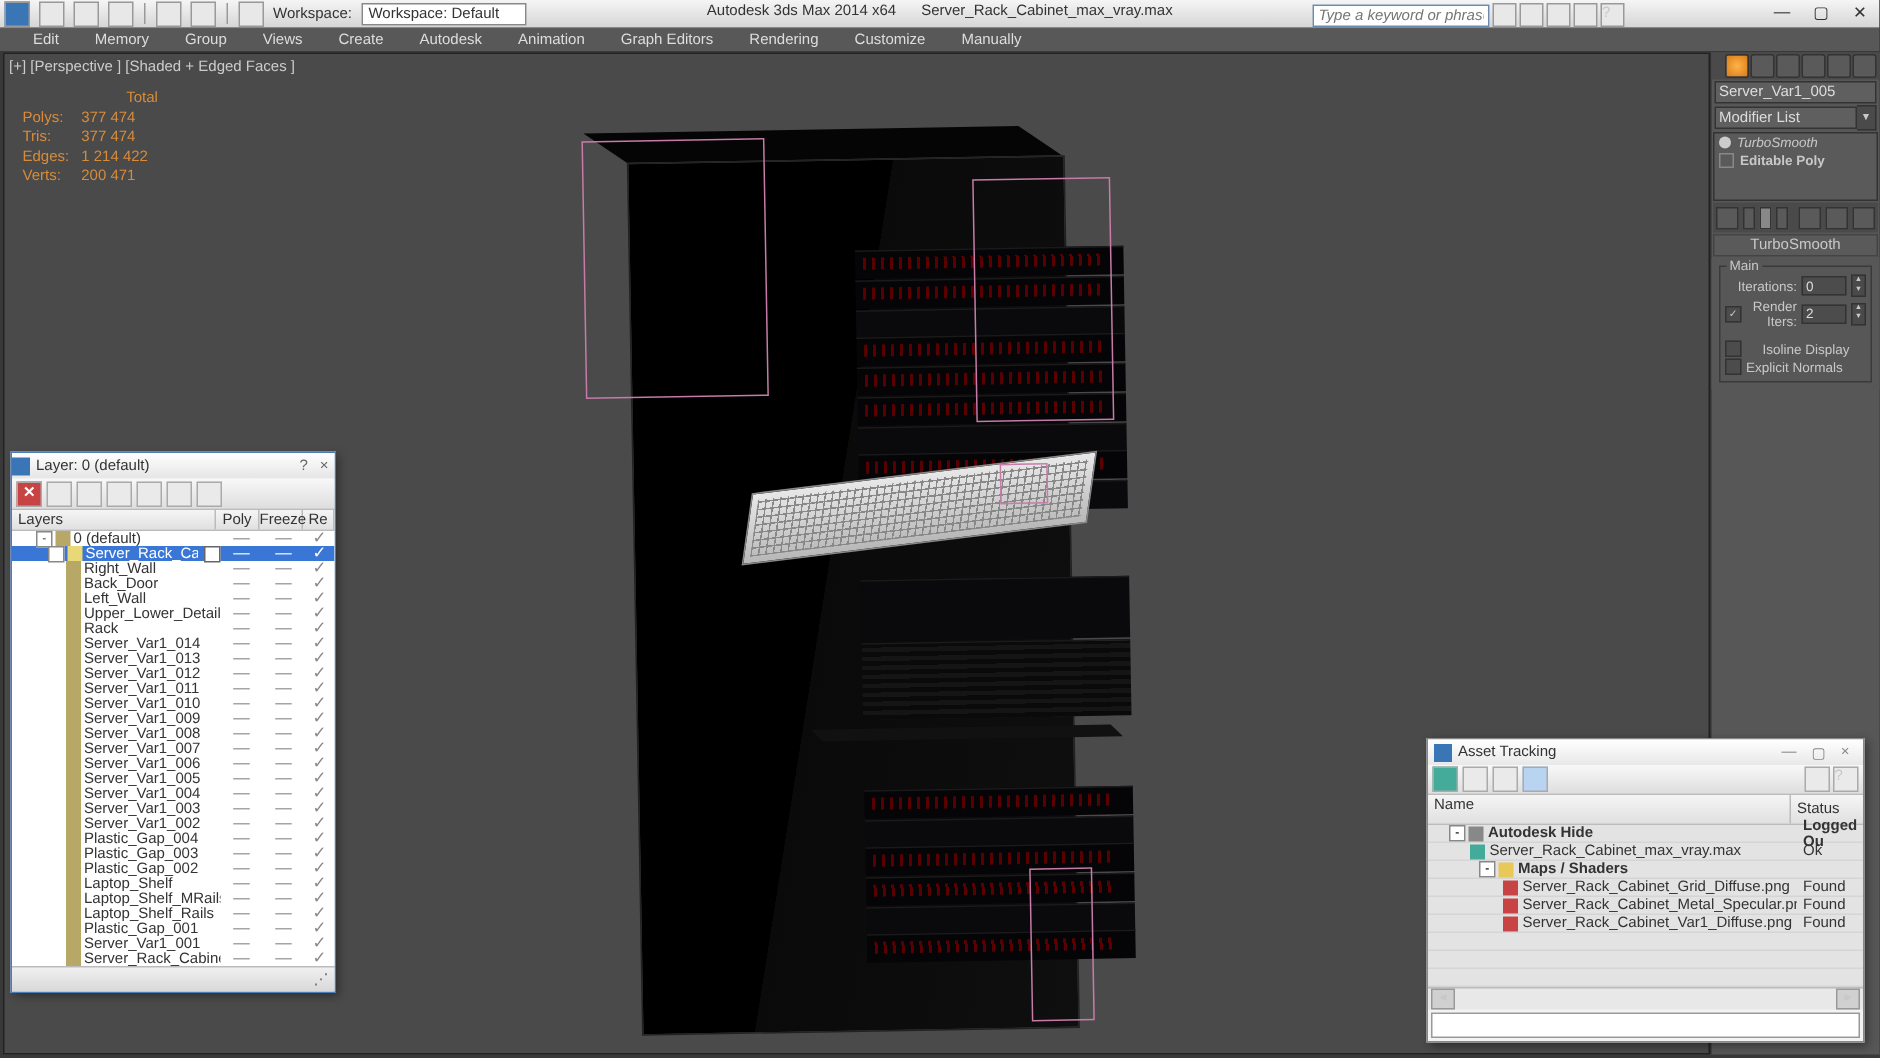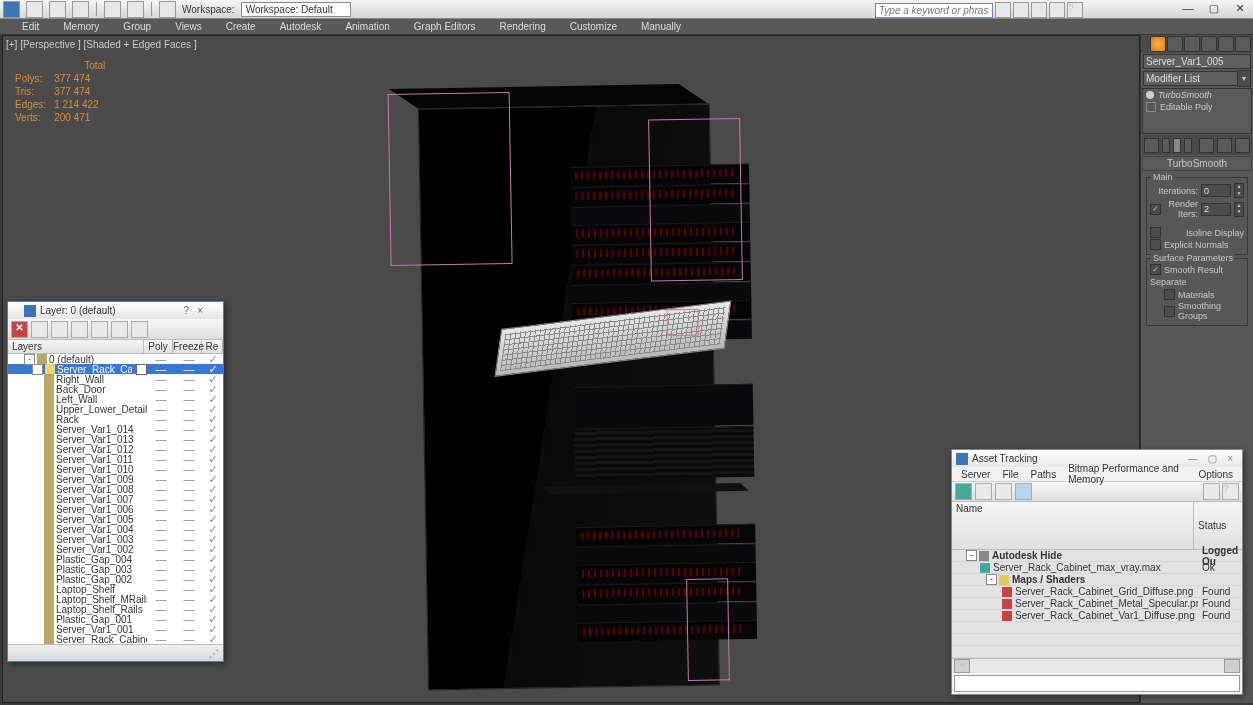--- a/index.html
+++ b/index.html
@@ -33,40 +33,40 @@
 .bb{position:absolute;border:1px solid #c77ba8}
 .right-panel{position:absolute;right:0;top:35px;width:112px;bottom:2px;background:#575757;border-left:1px solid #333}
 .rp-icons{height:18px;background:#4a4a4a;display:flex;justify-content:flex-end;align-items:center;gap:1px;padding:0 2px}
 .rp-ic{width:14px;height:14px;background:#5a5a5a;border:1px solid #333;border-radius:2px}
 .rp-ic.orange{background:radial-gradient(circle,#ffb347,#d87a1a)}
 .rp-input{background:#5f5f5f;color:#ddd;border:1px solid #333;width:100%;padding:1px 2px;font-size:10px;box-sizing:border-box;margin:1px 0}
 .rp-dd{display:flex}
 .rp-dd .arrow{width:12px;background:#4a4a4a;border:1px solid #333;border-left:none;display:flex;align-items:center;justify-content:center;font-size:7px}
 .mod-stack{background:#5a5a5a;border:1px solid #333;margin:1px;padding:0}
 .mod-row{display:flex;align-items:center;padding:1px 3px;font-size:9px;font-style:italic;gap:4px}
-.mod-row.bold{font-weight:normal;font-style:normal}
+.mod-row.bold{font-weight:bold;font-style:normal}
 .mod-bulb{width:8px;height:8px;border-radius:50%;background:#ccc}
 .stack-tb{height:16px;background:#4a4a4a;display:flex;align-items:center;margin:1px;padding:2px;gap:3px}
 .sbtn{width:13px;height:13px;background:#5a5a5a;border:1px solid #333}
 .sbtn.v{width:6px}
 .rollout-hdr{background:#5a5a5a;text-align:center;padding:1px 0;font-size:10px;border:1px solid #444;margin:1px}
 .rollout-body{background:#575757;padding:2px 5px;font-size:9px}
 .rb-group{border:1px solid #3a3a3a;padding:4px 3px 3px;margin:3px 0;position:relative}
 .rb-group-title{position:absolute;top:-6px;left:4px;background:#575757;padding:0 2px;font-size:9px}
 .rb-row{display:flex;align-items:center;margin:1px 0;gap:3px}
 .rb-row label{flex:1;text-align:right;font-size:9px}
 .spinner{background:#4c4c4c;border:1px solid #333;width:24px;height:11px;color:#ddd;padding:0 2px;font-size:9px}
 .spin-arrows{width:8px;height:13px;background:#4a4a4a;border:1px solid #333;display:flex;flex-direction:column}
 .spin-arrows span{flex:1;font-size:5px;text-align:center;line-height:5px}
 .cb{width:9px;height:9px;border:1px solid #333;background:#4c4c4c;display:inline-flex;align-items:center;justify-content:center;font-size:7px}
 .rad{width:9px;height:9px;border:1px solid #333;border-radius:50%;background:#4c4c4c;display:inline-flex;align-items:center;justify-content:center}
 .rad.on::after{content:"";width:5px;height:5px;background:#ccc;border-radius:50%}
 .upd-btn{background:#6a6a6a;border:1px solid #333;padding:1px 8px;font-size:9px;margin:2px auto;display:block}
 .layer-panel{position:absolute;left:7px;top:301px;width:215px;background:#f3f3f3;border:1px solid #4a7db5;box-shadow:2px 2px 6px rgba(0,0,0,.4)}
-.lp-title{height:17px;background:linear-gradient(#fff,#e5e5e5);display:flex;align-items:center;padding:0 16px;color:#333;font-size:10px}
+.lp-title{height:17px;background:linear-gradient(#fff,#e5e5e5);display:flex;align-items:center;padding:0 0;color:#333;font-size:10px}
 .lp-title .ic{width:12px;height:12px;background:#3a76b5;margin-right:4px}
 .lp-title .sp{flex:1}
 .lp-title .x{padding:0 4px;color:#666}
 .lp-tb{height:20px;background:linear-gradient(#f8f8f8,#dedede);display:flex;align-items:center;gap:3px;padding:0 3px;border-bottom:1px solid #bbb}
 .lp-tb-btn{width:15px;height:15px;background:#eaeaea;border:1px solid #aaa}
 .lp-hdr{display:flex;background:linear-gradient(#f5f5f5,#e0e0e0);border-bottom:1px solid #bbb;font-size:10px;color:#333}
 .lp-hdr .c1{flex:1;padding:1px 4px;border-right:1px solid #bbb}
 .lp-hdr .c{width:28px;text-align:center;padding:1px 0;border-right:1px solid #bbb}
 .lp-body{max-height:320px;overflow:hidden;background:#fff}
 .lp-row{display:flex;align-items:center;font-size:10px;color:#333;height:10px;padding:0}
@@ -82,21 +82,21 @@
 .lp-foot{height:16px;background:linear-gradient(#f0f0f0,#d8d8d8);border-top:1px solid #bbb;display:flex;justify-content:flex-end;padding:0 4px;align-items:center;color:#666}
 .asset-panel{position:absolute;right:10px;bottom:10px;width:290px;background:#f3f3f3;border:1px solid #888;box-shadow:2px 2px 6px rgba(0,0,0,.4)}
 .ap-title{height:17px;background:linear-gradient(#fff,#e8e8e8);display:flex;align-items:center;padding:0 4px;color:#333;font-size:10px}
 .ap-title .ic{width:12px;height:12px;background:#3a76b5;margin-right:4px}
 .ap-menu{height:14px;background:#f2f2f2;display:flex;align-items:center;padding:0 3px;font-size:10px;color:#333;border-bottom:1px solid #ccc}
 .ap-menu span{padding:0 6px}
 .ap-tb{height:19px;background:linear-gradient(#f8f8f8,#dedede);display:flex;align-items:center;padding:0 3px;gap:3px;border-bottom:1px solid #bbb}
 .ap-tb .r{margin-left:auto;display:flex;gap:2px}
 .ap-hdr{display:flex;background:linear-gradient(#f5f5f5,#e0e0e0);font-size:10px;color:#333;border-bottom:1px solid #bbb}
 .ap-hdr .c1{flex:1;padding:1px 4px;border-right:1px solid #bbb}
-.ap-hdr .c2{width:40px;padding:18px 4px}
+.ap-hdr .c2{width:40px;padding:4px 4px}
 .ap-body{background:#e3e3e3}
 .ap-row{display:flex;align-items:center;font-size:10px;color:#333;height:11px;border-bottom:1px solid #d5d5d5}
 .ap-row .ind{display:inline-block}
 .ap-row .exp{width:9px;height:9px;border:1px solid #888;text-align:center;line-height:7px;font-size:8px;margin-right:2px;background:#fff}
 .ap-row .ico{width:10px;height:10px;margin-right:3px}
 .ap-row .ico.vault{background:#888}
 .ap-row .ico.max{background:#4a9}
 .ap-row .ico.fold{background:#e8c858}
 .ap-row .ico.img{background:#c84444}
 .ap-row .nm{flex:1;white-space:nowrap;overflow:hidden}
@@ -116,20 +116,21 @@
  <div class="tb-btn"></div>
  <div class="tb-btn"></div>
  <div class="tb-btn"></div>
  <div class="tb-sep"></div>
  <div class="tb-btn"></div>
  <div class="tb-btn"></div>
  <div class="tb-sep"></div>
  <div class="tb-btn"></div>
  <span class="workspace-lbl">Workspace:</span>
  <div class="workspace-dd">Workspace: Default</div>
+ <div class="app-title"><span>Autodesk 3ds Max 2014 x64</span>&nbsp;&nbsp;&nbsp;&nbsp;&nbsp;&nbsp;<span>Server_Rack_Cabinet_max_vray.max</span></div>
  <div class="search-area">
   <input class="search-input" placeholder="Type a keyword or phrase" style="">
   <div class="search-ic"></div>
   <div class="search-ic"></div>
   <div class="search-ic"></div>
   <div class="search-ic"></div>
   <div class="search-ic">?</div>
  </div>
  <div class="win-btns">
   <div class="win-btn">—</div>
@@ -264,41 +265,25 @@
           <label>Render Iters:</label>
           <input class="spinner" value="2" style="">
           <div class="spin-arrows">
             <span>▲</span>
             <span>▼</span>
           </div>
         </div>
    <div style="height:6px"></div>
    <div class="rb-row">
           <span class="cb"></span>
-          <span style="flex:1;text-align:right">Isoline Display</span>
+          <span style="flex:1;text-align:center">Isoline Display</span>
         </div>
    <div class="rb-row">
           <span class="cb"></span>
           <span style="flex:1;text-align:left">Explicit Normals</span>
-        </div>
-  </div>
-  <div class="rb-group">
-        <div class="rb-group-title">Surface Parameters</div>
-   <div class="rb-row">
-          <span class="cb">✓</span>
-          <span style="flex:1;text-align:left">Smooth Result</span>
-        </div>
-   <div style="font-size:9px;margin:2px 0">Separate</div>
-   <div class="rb-row" style="padding-left:14px">
-          <span class="cb"></span>
-          <span style="flex:1;text-align:left">Materials</span>
-        </div>
-   <div class="rb-row" style="padding-left:14px">
-          <span class="cb"></span>
-          <span style="flex:1;text-align:left">Smoothing Groups</span>
         </div>
   </div>
  </div>
 </div>
 
 <div class="layer-panel">
  <div class="lp-title">
   <div class="ic"></div>
   <span>Layer: 0 (default)</span>
       <span class="sp"></span>
@@ -562,27 +547,20 @@
 
 <div class="asset-panel">
  <div class="ap-title">
   <div class="ic"></div>
   <span>Asset Tracking</span>
   <span style="flex:1"></span>
   <span style="padding:0 5px;color:#888">—</span>
   <span style="padding:0 5px;color:#888">▢</span>
   <span style="padding:0 5px;color:#888">×</span>
  </div>
- <div class="ap-menu" id="ap-menu">
-      <span>Server</span>
-      <span>File</span>
-      <span>Paths</span>
-      <span>Bitmap Performance and Memory</span>
-      <span>Options</span>
-    </div>
  <div class="ap-tb">
   <div class="lp-tb-btn" style="background:#4a9"></div>
   <div class="lp-tb-btn"></div>
   <div class="lp-tb-btn"></div>
   <div class="lp-tb-btn" style="background:#b8d4f0"></div>
   <div class="r">
    <div class="lp-tb-btn"></div>
    <div class="lp-tb-btn">?</div>
   </div>
  </div>

